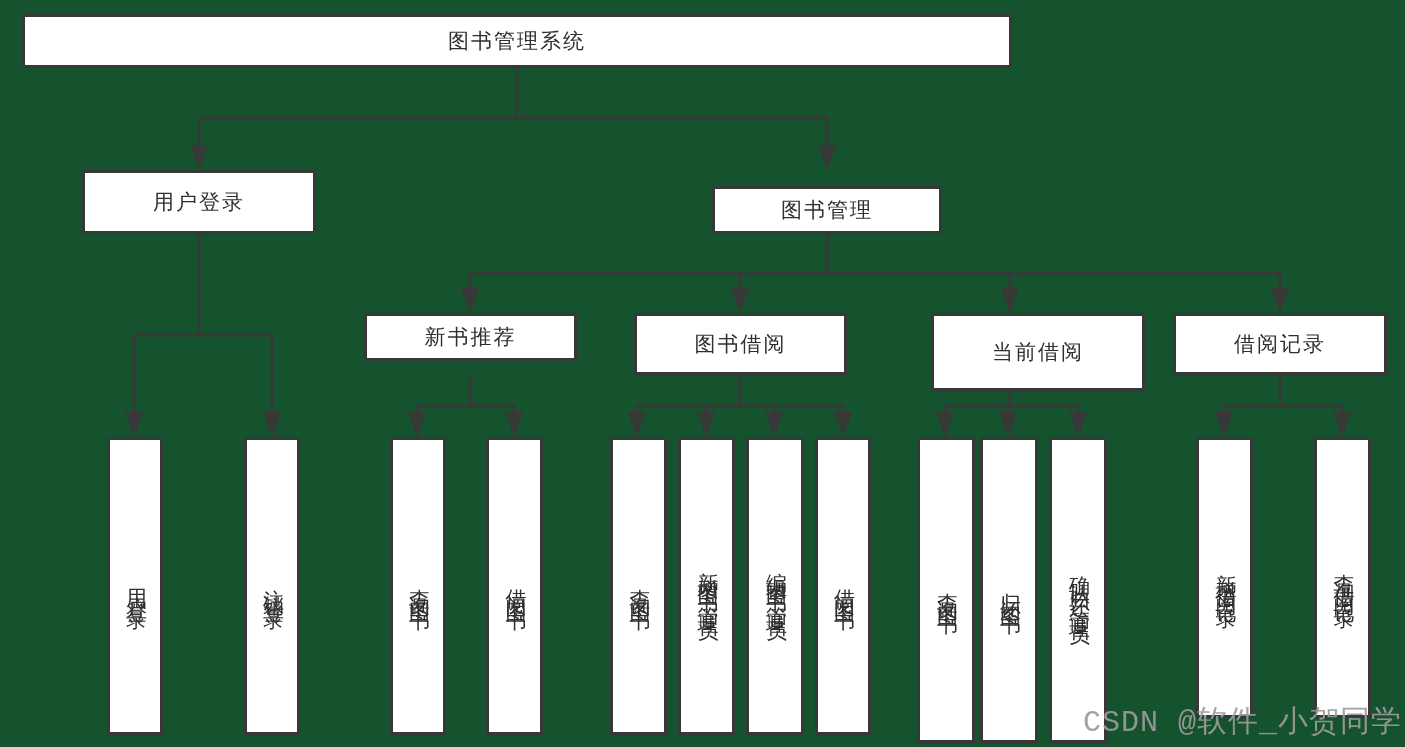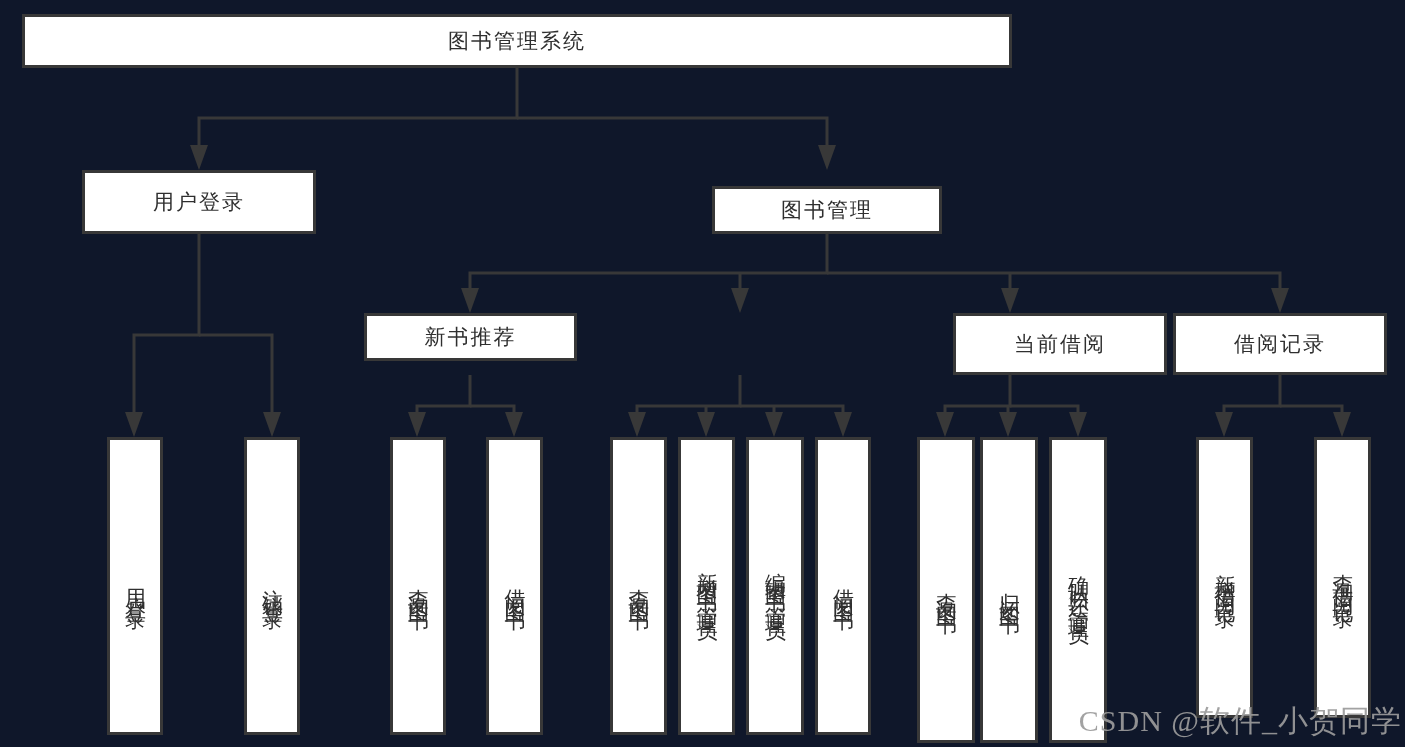--- a/index.html
+++ b/index.html
@@ -1,18 +1,18 @@
 <!DOCTYPE html>
 <html><head>
 <meta charset="utf-8">
 <style>
   html,body{margin:0;padding:0;background:#ffffff;}
   #canvas{
-    position:relative;width:1405px;height:747px;background:#0f172a;overflow:hidden;
-    font-family:Liberation Serif, serif;color:#2f2f2f;
+    position:relative;width:1405px;height:747px;background:#14532d;overflow:hidden;
+    font-family:Liberation Mono, monospace;color:#2f2f2f;
   }
   #wires{position:absolute;left:0;top:0;width:1405px;height:747px;}
   .box{
     position:absolute;background:#ffffff;border:3px solid #383838;
     display:flex;align-items:center;justify-content:center;
     box-sizing:border-box;font-size:21px;letter-spacing:2px;
     white-space:nowrap;
   }
   .vbox{
     writing-mode:vertical-rl;text-orientation:mixed;
@@ -20,21 +20,21 @@
     white-space:normal;
   }
   
   .n-root{left:22px;top:14px;width:990px;height:54px;font-size:21px;}
   
   .n-userlogin{left:82px;top:170px;width:234px;height:64px;}
   .n-bookmgmt{left:712px;top:170px;width:230px;height:48px;margin-top:16px;}
   
   .n-newbook{left:364px;top:313px;width:213px;height:48px;}
   .n-borrow{left:634px;top:313px;width:213px;height:62px;}
-  .n-current{left:953px;top:313px;width:214px;height:62px;}
+  .n-current{left:931px;top:313px;width:214px;height:78px;}
   .n-records{left:1173px;top:313px;width:214px;height:62px;}
   
   .l1{left:107px;top:437px;width:56px;height:298px;}
   .l2{left:244px;top:437px;width:56px;height:298px;}
   .l3{left:390px;top:437px;width:56px;height:298px;}
   .l4{left:486px;top:437px;width:57px;height:298px;}
   .l5{left:610px;top:437px;width:57px;height:298px;}
   .l6{left:678px;top:437px;width:57px;height:298px;}
   .l7{left:746px;top:437px;width:58px;height:298px;}
   .l8{left:815px;top:437px;width:56px;height:298px;}
@@ -108,20 +108,21 @@
       <path d="M1333,412 L1351,412 L1342,437 Z"></path>
     </g>
   </svg>
 
   <div class="box n-root">图书管理系统</div>
 
   <div class="box n-userlogin">用户登录</div>
   <div class="box n-bookmgmt">图书管理</div>
 
   <div class="box n-newbook">新书推荐</div>
+  <div class="box n-borrow">图书借阅</div>
   <div class="box n-current">当前借阅</div>
   <div class="box n-records">借阅记录</div>
 
   <div class="box vbox l1">用户登录</div>
   <div class="box vbox l2">注销登录</div>
   <div class="box vbox l3">查询图书</div>
   <div class="box vbox l4">借阅图书</div>
   <div class="box vbox l5">查询图书</div>
   <div class="box vbox l6">新增图书（管理员）</div>
   <div class="box vbox l7">编辑图书（管理员）</div>

